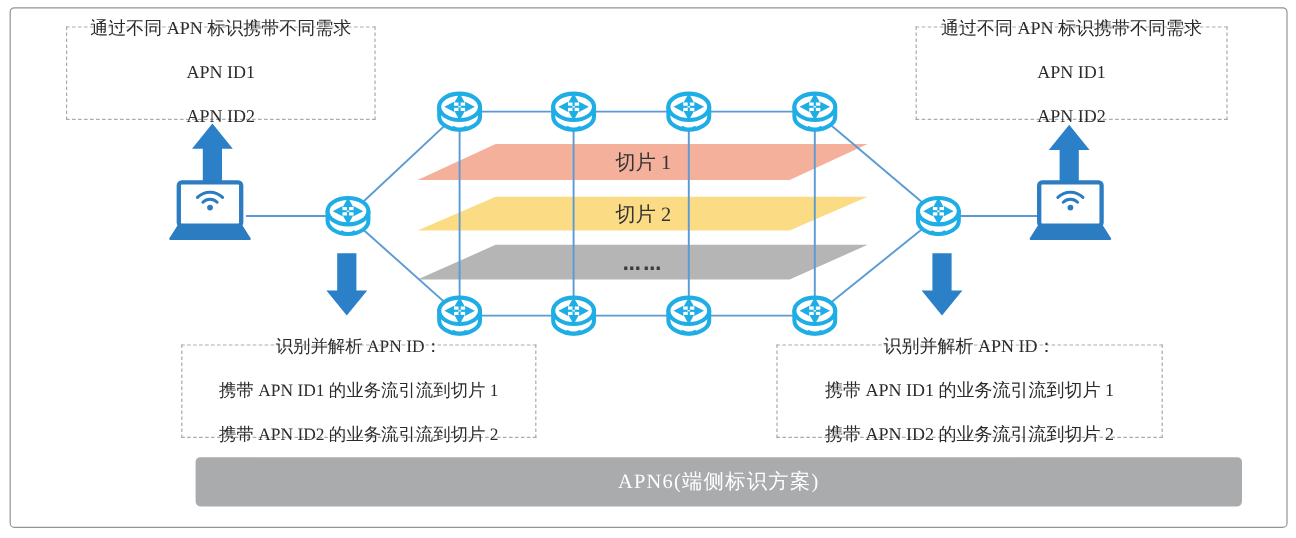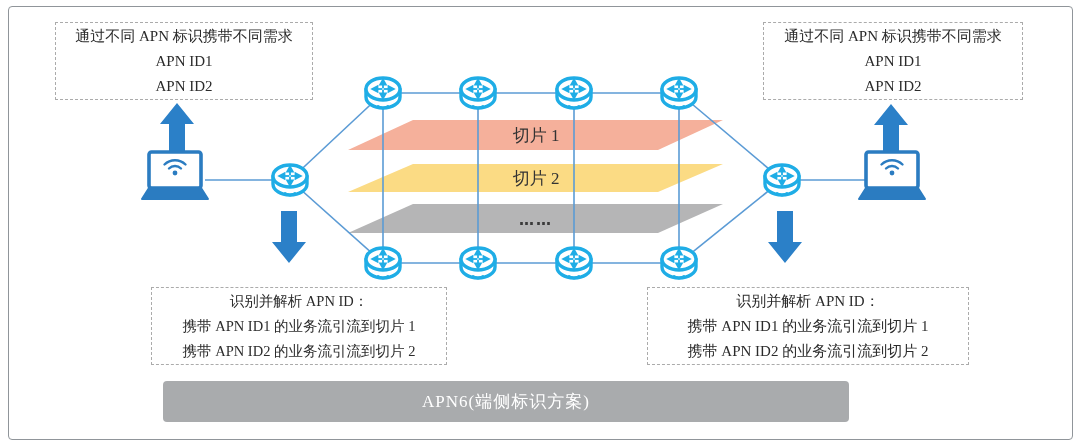--- a/index.html
+++ b/index.html
@@ -9,27 +9,28 @@
   }
   #frame{
     position:absolute;left:8px;top:6px;width:1063px;height:432px;
     border:1.5px solid #90959a;border-radius:4px;background:#ffffff;
   }
   .dashed-box{
     position:absolute;border:1px dashed #ababab;background:#ffffff;
     display:flex;flex-direction:column;justify-content:center;
     text-align:center;color:#2b2b2b;font-size:15px;line-height:25px;
     box-sizing:border-box;
+    gap:12px;
   }
   #box-top-left   {left:55px;  top:22px;  width:258px; height:78px;}
   #box-top-right  {left:763px; top:22px;  width:260px; height:78px;}
   #box-bottom-left{left:151px; top:287px; width:296px; height:78px; font-size:14.5px;}
   #box-bottom-right{left:647px;top:287px; width:322px; height:78px;}
   #bottom-bar{
-    position:absolute;left:163px;top:381px;width:686px;height:41px;
+    position:absolute;left:163px;top:381px;width:872px;height:41px;
     background:#A9ABAD;border-radius:4px;color:#ffffff;
     display:flex;align-items:center;justify-content:center;
     font-size:17px;letter-spacing:1px;
   }
   #diagram-svg{position:absolute;left:0;top:0;width:1080px;height:448px;}
   .slice-label{font-family:"Liberation Serif","DejaVu Serif",serif;font-size:17px;fill:#333333;}
   .dots-label{font-family:"DejaVu Sans","Liberation Sans",sans-serif;font-size:15px;font-weight:bold;fill:#3a3a3a;letter-spacing:2px;}
 </style>
 </head>
 <body>

